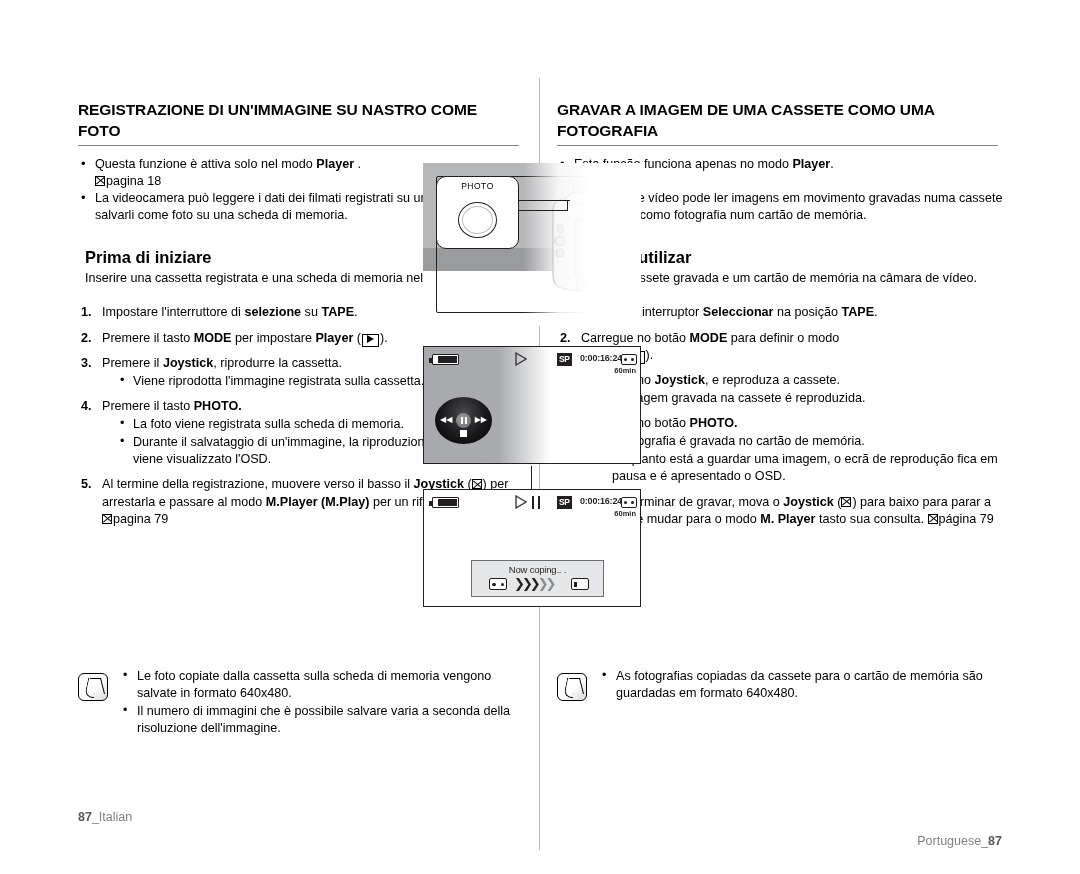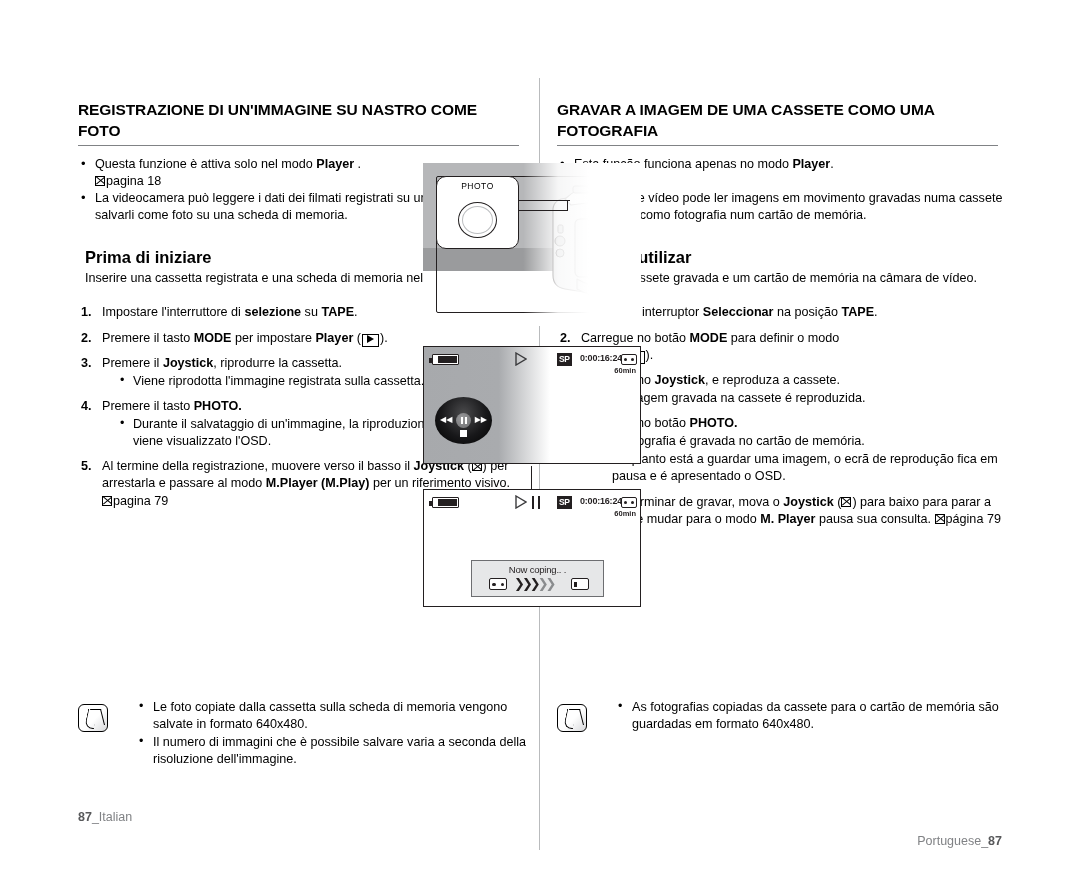--- a/index.html
+++ b/index.html
@@ -154,22 +154,21 @@
     border-top: 4.5px solid transparent;
     border-bottom: 4.5px solid transparent;
     vertical-align: 1px;
   }
 
   
   .note {
     position: absolute;
     width: 452px;
     display: flex;
-    gap: 28px;
-    margin-top: 31px;
+    gap: 12px;
   }
   .note-it { left: 78px; top: 668px; }
   .note-pt { left: 557px; top: 668px; }
   .memo-icon {
     flex: 0 0 auto;
     width: 30px; height: 28px;
     border: 1.6px solid #000;
     border-radius: 6px;
     background: linear-gradient(135deg,#fff 55%, #d7d8da 100%);
     position: relative;
@@ -508,20 +507,21 @@
       </li>
       <li>
         <span>Premere il </span><b>Joystick</b><span>, riprodurre la cassetta.</span>
         <ul class="sub">
           <li>Viene riprodotta l'immagine registrata sulla cassetta.</li>
         </ul>
       </li>
       <li>
         <span>Premere il tasto </span><b>PHOTO.</b>
         <ul class="sub">
+          <li>La foto viene registrata sulla scheda di memoria.</li>
           <li>Durante il salvataggio di un'immagine, la riproduzione viene sospesa e viene visualizzato l'OSD.</li>
         </ul>
       </li>
       <li>
         <span>Al termine della registrazione, muovere verso il basso il  </span><b>Joystick</b><span> (</span><span class="ref-glyph"></span><span>) per arrestarla e passare al modo </span><b>M.Player (M.Play)</b><span> per un riferimento visivo. </span><br><span class="ref-glyph"></span><span>pagina 79</span>
       </li>
     </ol>
   </div>
 
   <div class="col col-pt">
@@ -555,21 +555,21 @@
         </ul>
       </li>
       <li>
         <span>Carregue no botão </span><b>PHOTO.</b>
         <ul class="sub">
           <li>A fotografia é gravada no cartão de memória.</li>
           <li>Enquanto está a guardar uma imagem, o ecrã de reprodução fica em pausa e é apresentado o OSD.</li>
         </ul>
       </li>
       <li>
-        <span>Quando terminar de gravar, mova o </span><b>Joystick</b><span> (</span><span class="ref-glyph"></span><span>) para baixo para parar a gravação e mudar para o modo </span><b>M. Player</b><span> pausa sua consulta. </span><span class="ref-glyph"></span><span>página 79</span>
+        <span>Quando terminar de gravar, mova o </span><b>Joystick</b><span> (</span><span class="ref-glyph"></span><span>) para baixo para parar a gravação e mudar para o modo </span><b>M. Player</b><span> tasto sua consulta. </span><span class="ref-glyph"></span><span>página 79</span>
       </li>
     </ol>
   </div>
 
   <div class="illus fig-camera">
     <div class="cam-frame"></div>
 
     <svg class="camcorder" viewBox="0 0 112 125">
       <g fill="#d9dadb" stroke="#231f20" stroke-width="1.1" stroke-linejoin="round">
         <path d="M26 30 L26 96 Q26 108 38 110 L88 118 Q100 119 102 108 L102 26 Q100 14 88 13 L40 19 Q27 20 26 30 Z" fill="#cfd0d2"></path>

